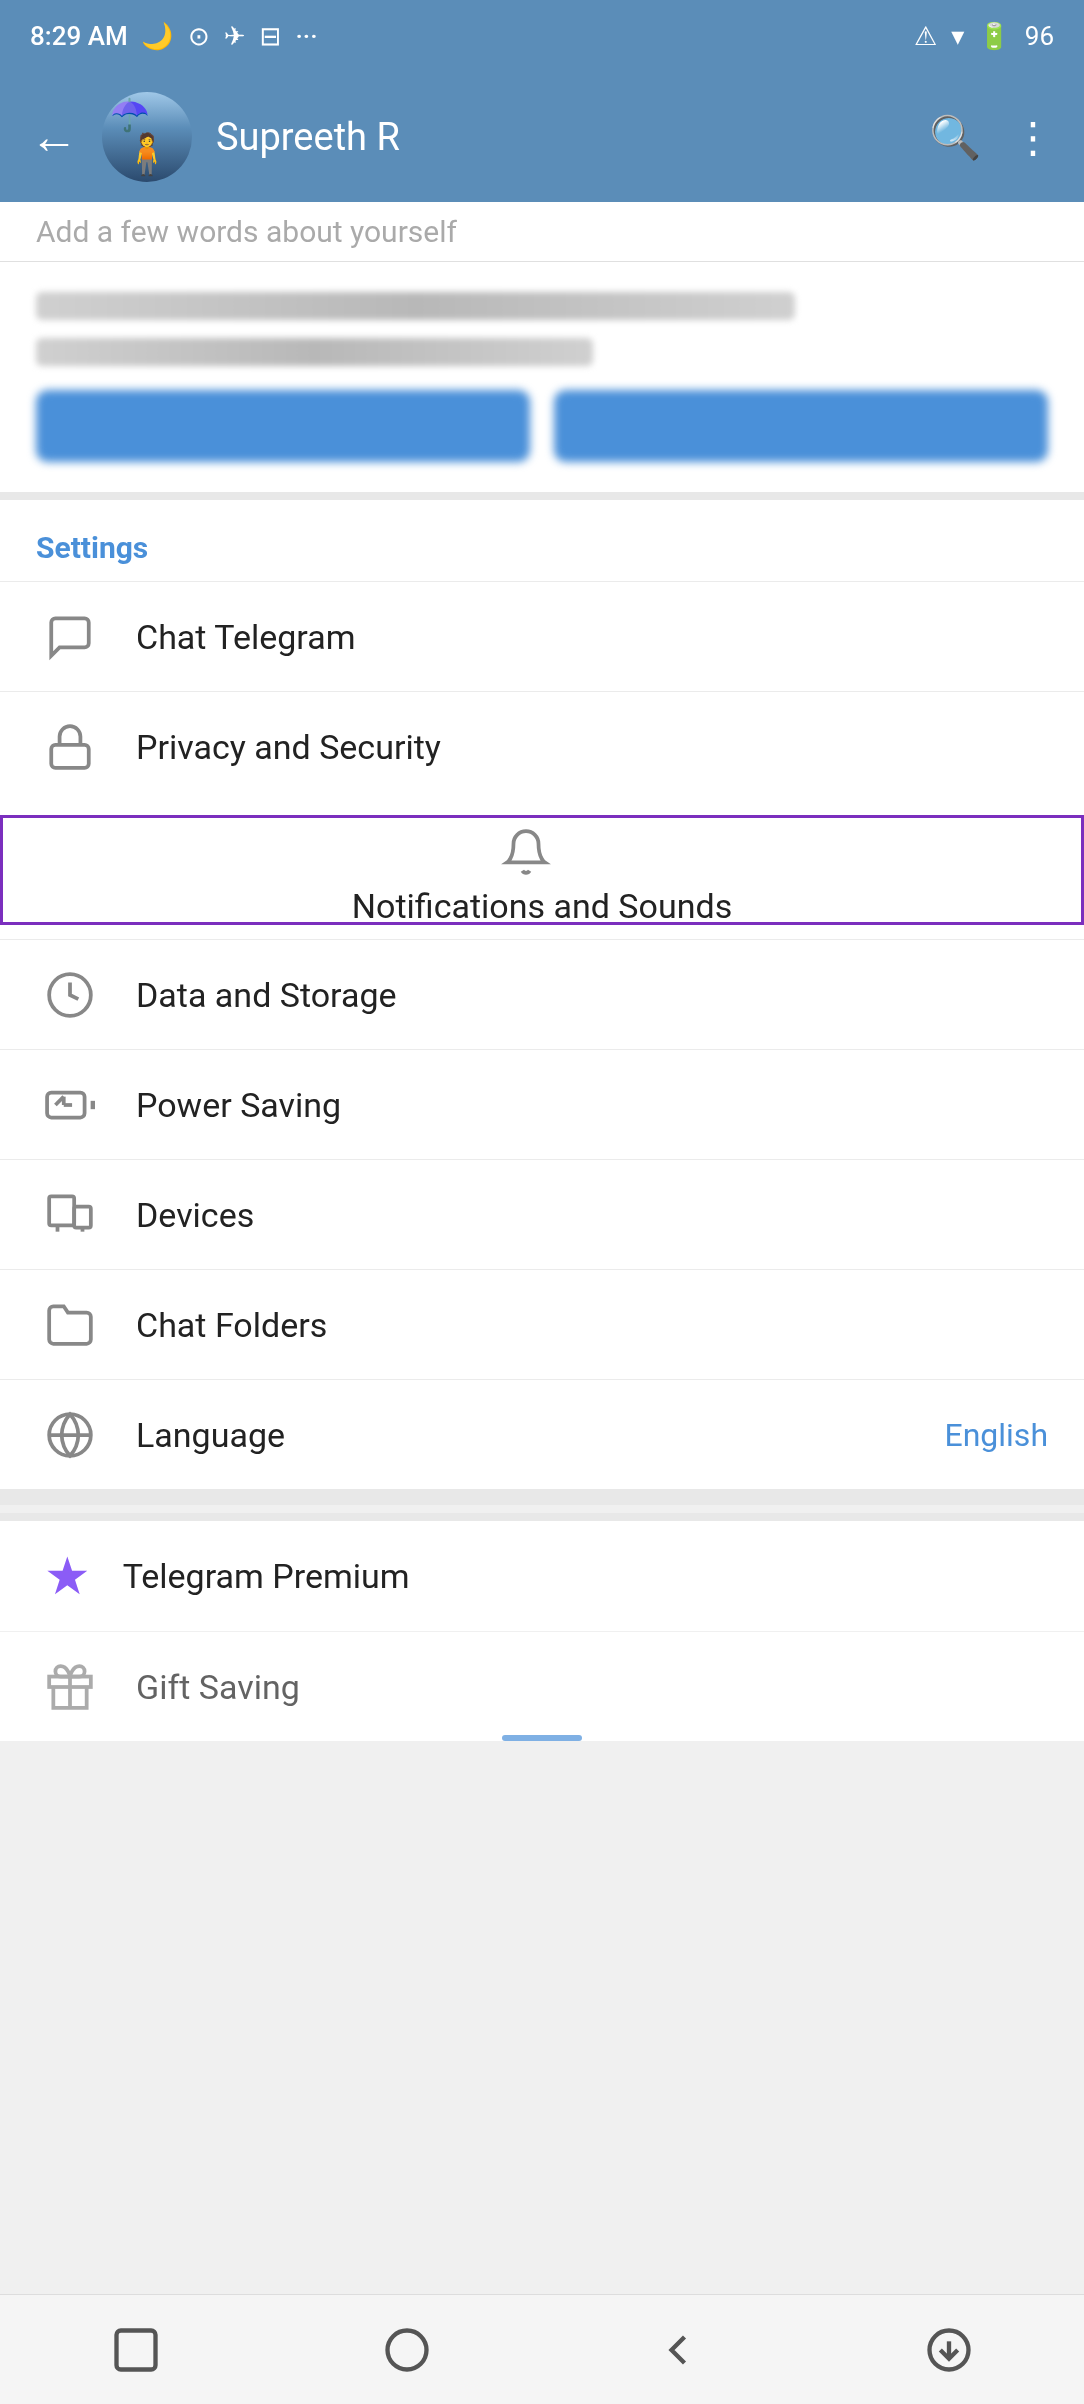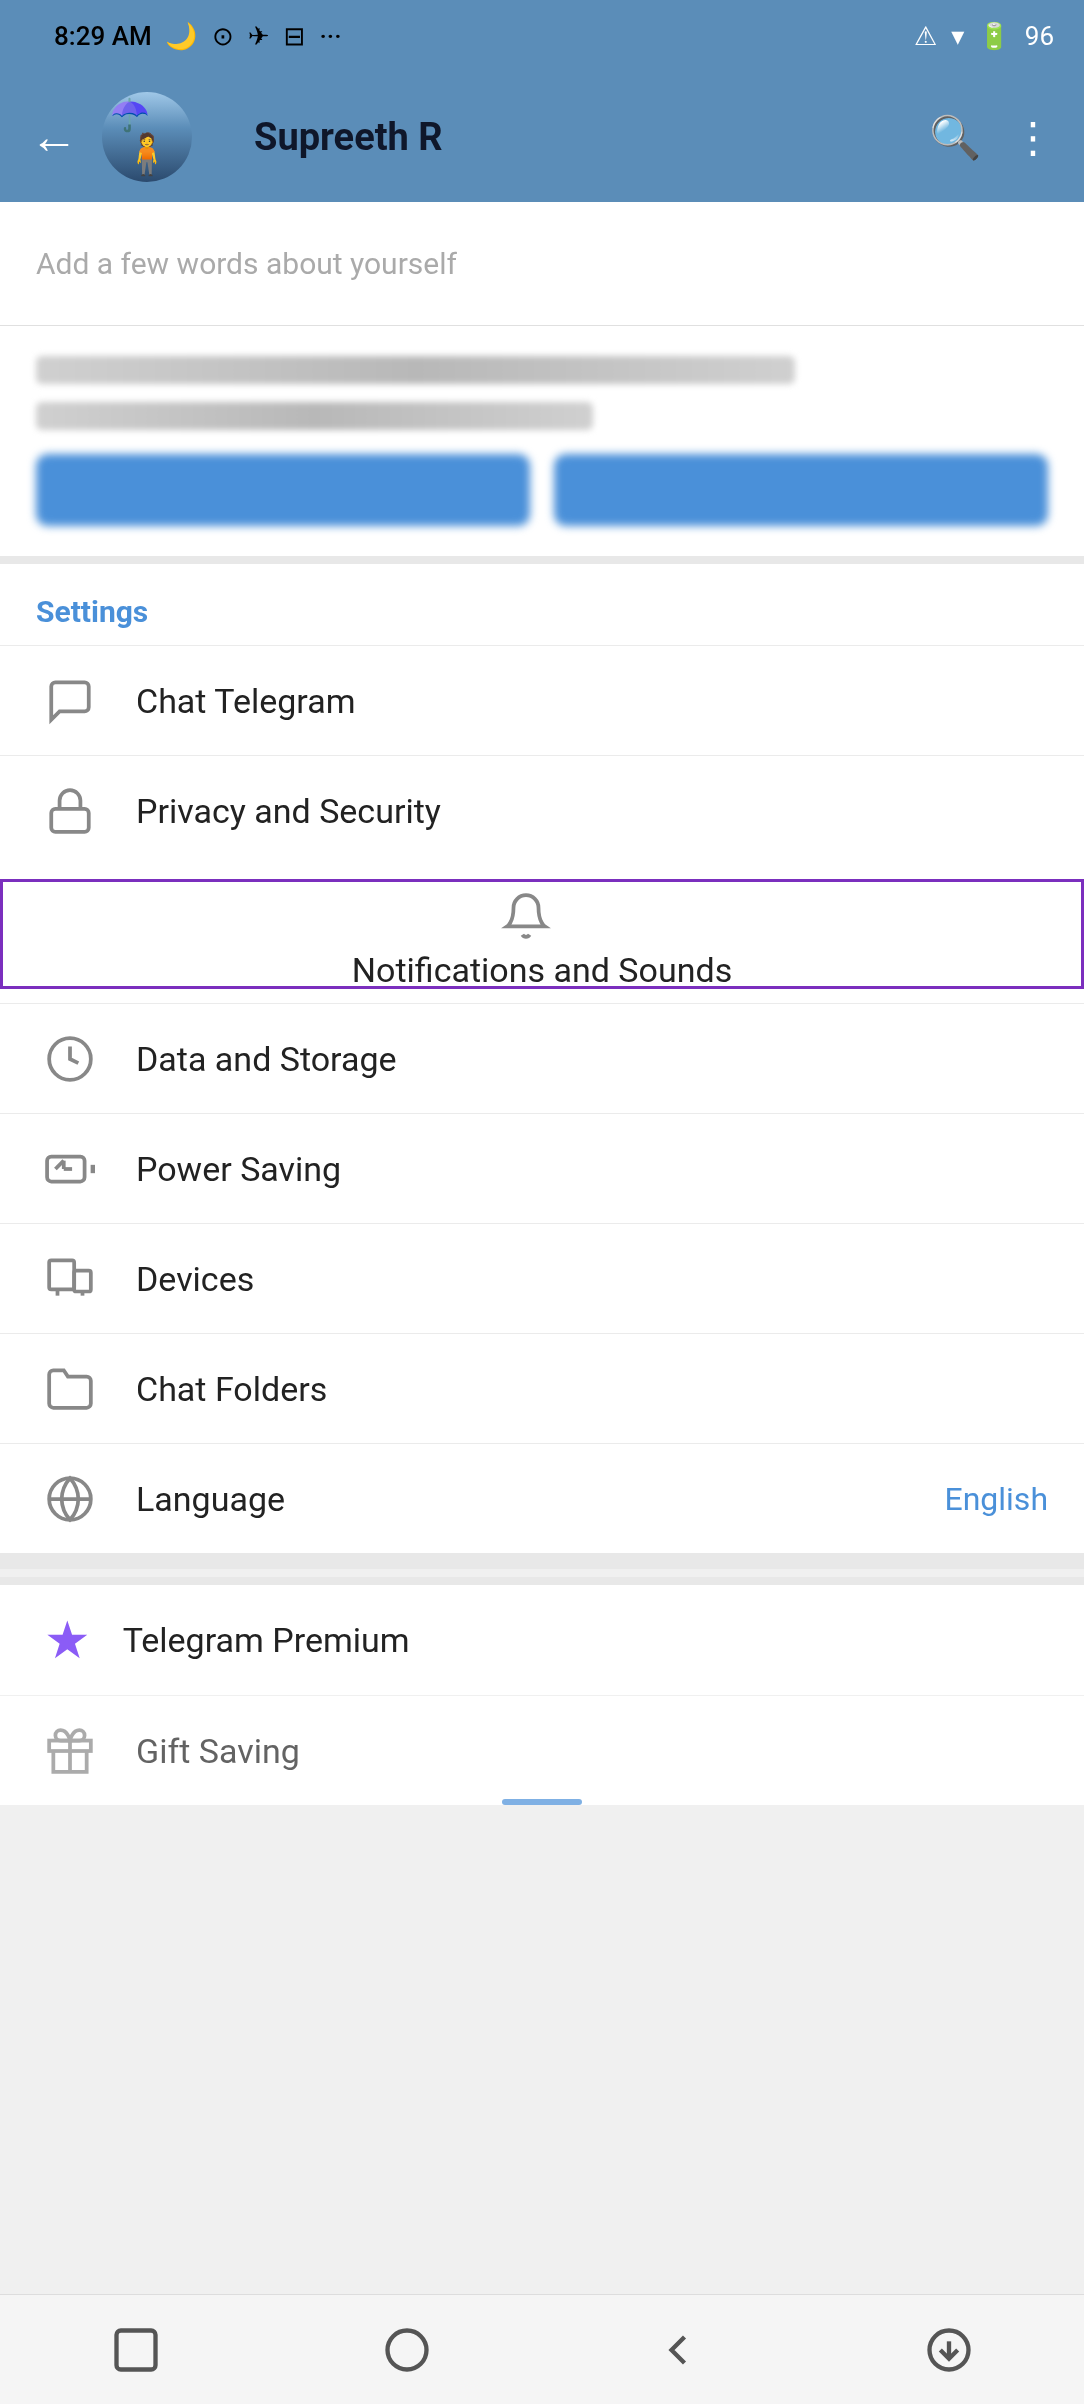--- a/index.html
+++ b/index.html
@@ -18,24 +18,23 @@
       background: #5b8db8;
       display: flex;
       align-items: center;
       justify-content: space-between;
       padding: 0 30px;
     }
     .status-left {
       display: flex;
       align-items: flex-start;
       gap: 14px;
-      color: #000000;
+      color: #ffffff;
       font-size: 26px;
       font-weight: 500;
-      margin-left: 24px;
     }
     .status-right {
       display: flex;
       align-items: center;
       gap: 14px;
       color: white;
       font-size: 26px;
     }
 
     
@@ -81,44 +80,43 @@
       font-size: 32px;
     }
     .avatar-person {
       font-size: 40px;
       margin-bottom: 4px;
     }
     .top-bar-info {
       flex: 1;
     }
     .top-bar-name {
-      color: #0f172a;
+      color: #ffffff;
       font-size: 38px;
-      font-weight: 700;
-      margin-left: 38px;
+      font-weight: 400;
     }
     .top-bar-status {
       color: rgba(255,255,255,0.9);
       font-size: 28px;
     }
     .top-bar-icons {
       display: flex;
       gap: 30px;
       align-items: center;
     }
     .top-icon {
       color: white;
       font-size: 42px;
       cursor: pointer;
     }
 
     
     .bio-section {
       background: white;
-      padding: 44px 36px;
+      padding: 12px 36px;
       border-bottom: 1px solid #e0e0e0;
     }
     .bio-placeholder {
       color: #aaa;
       font-size: 30px;
     }
 
     
     .blurred-section {
       background: white;

